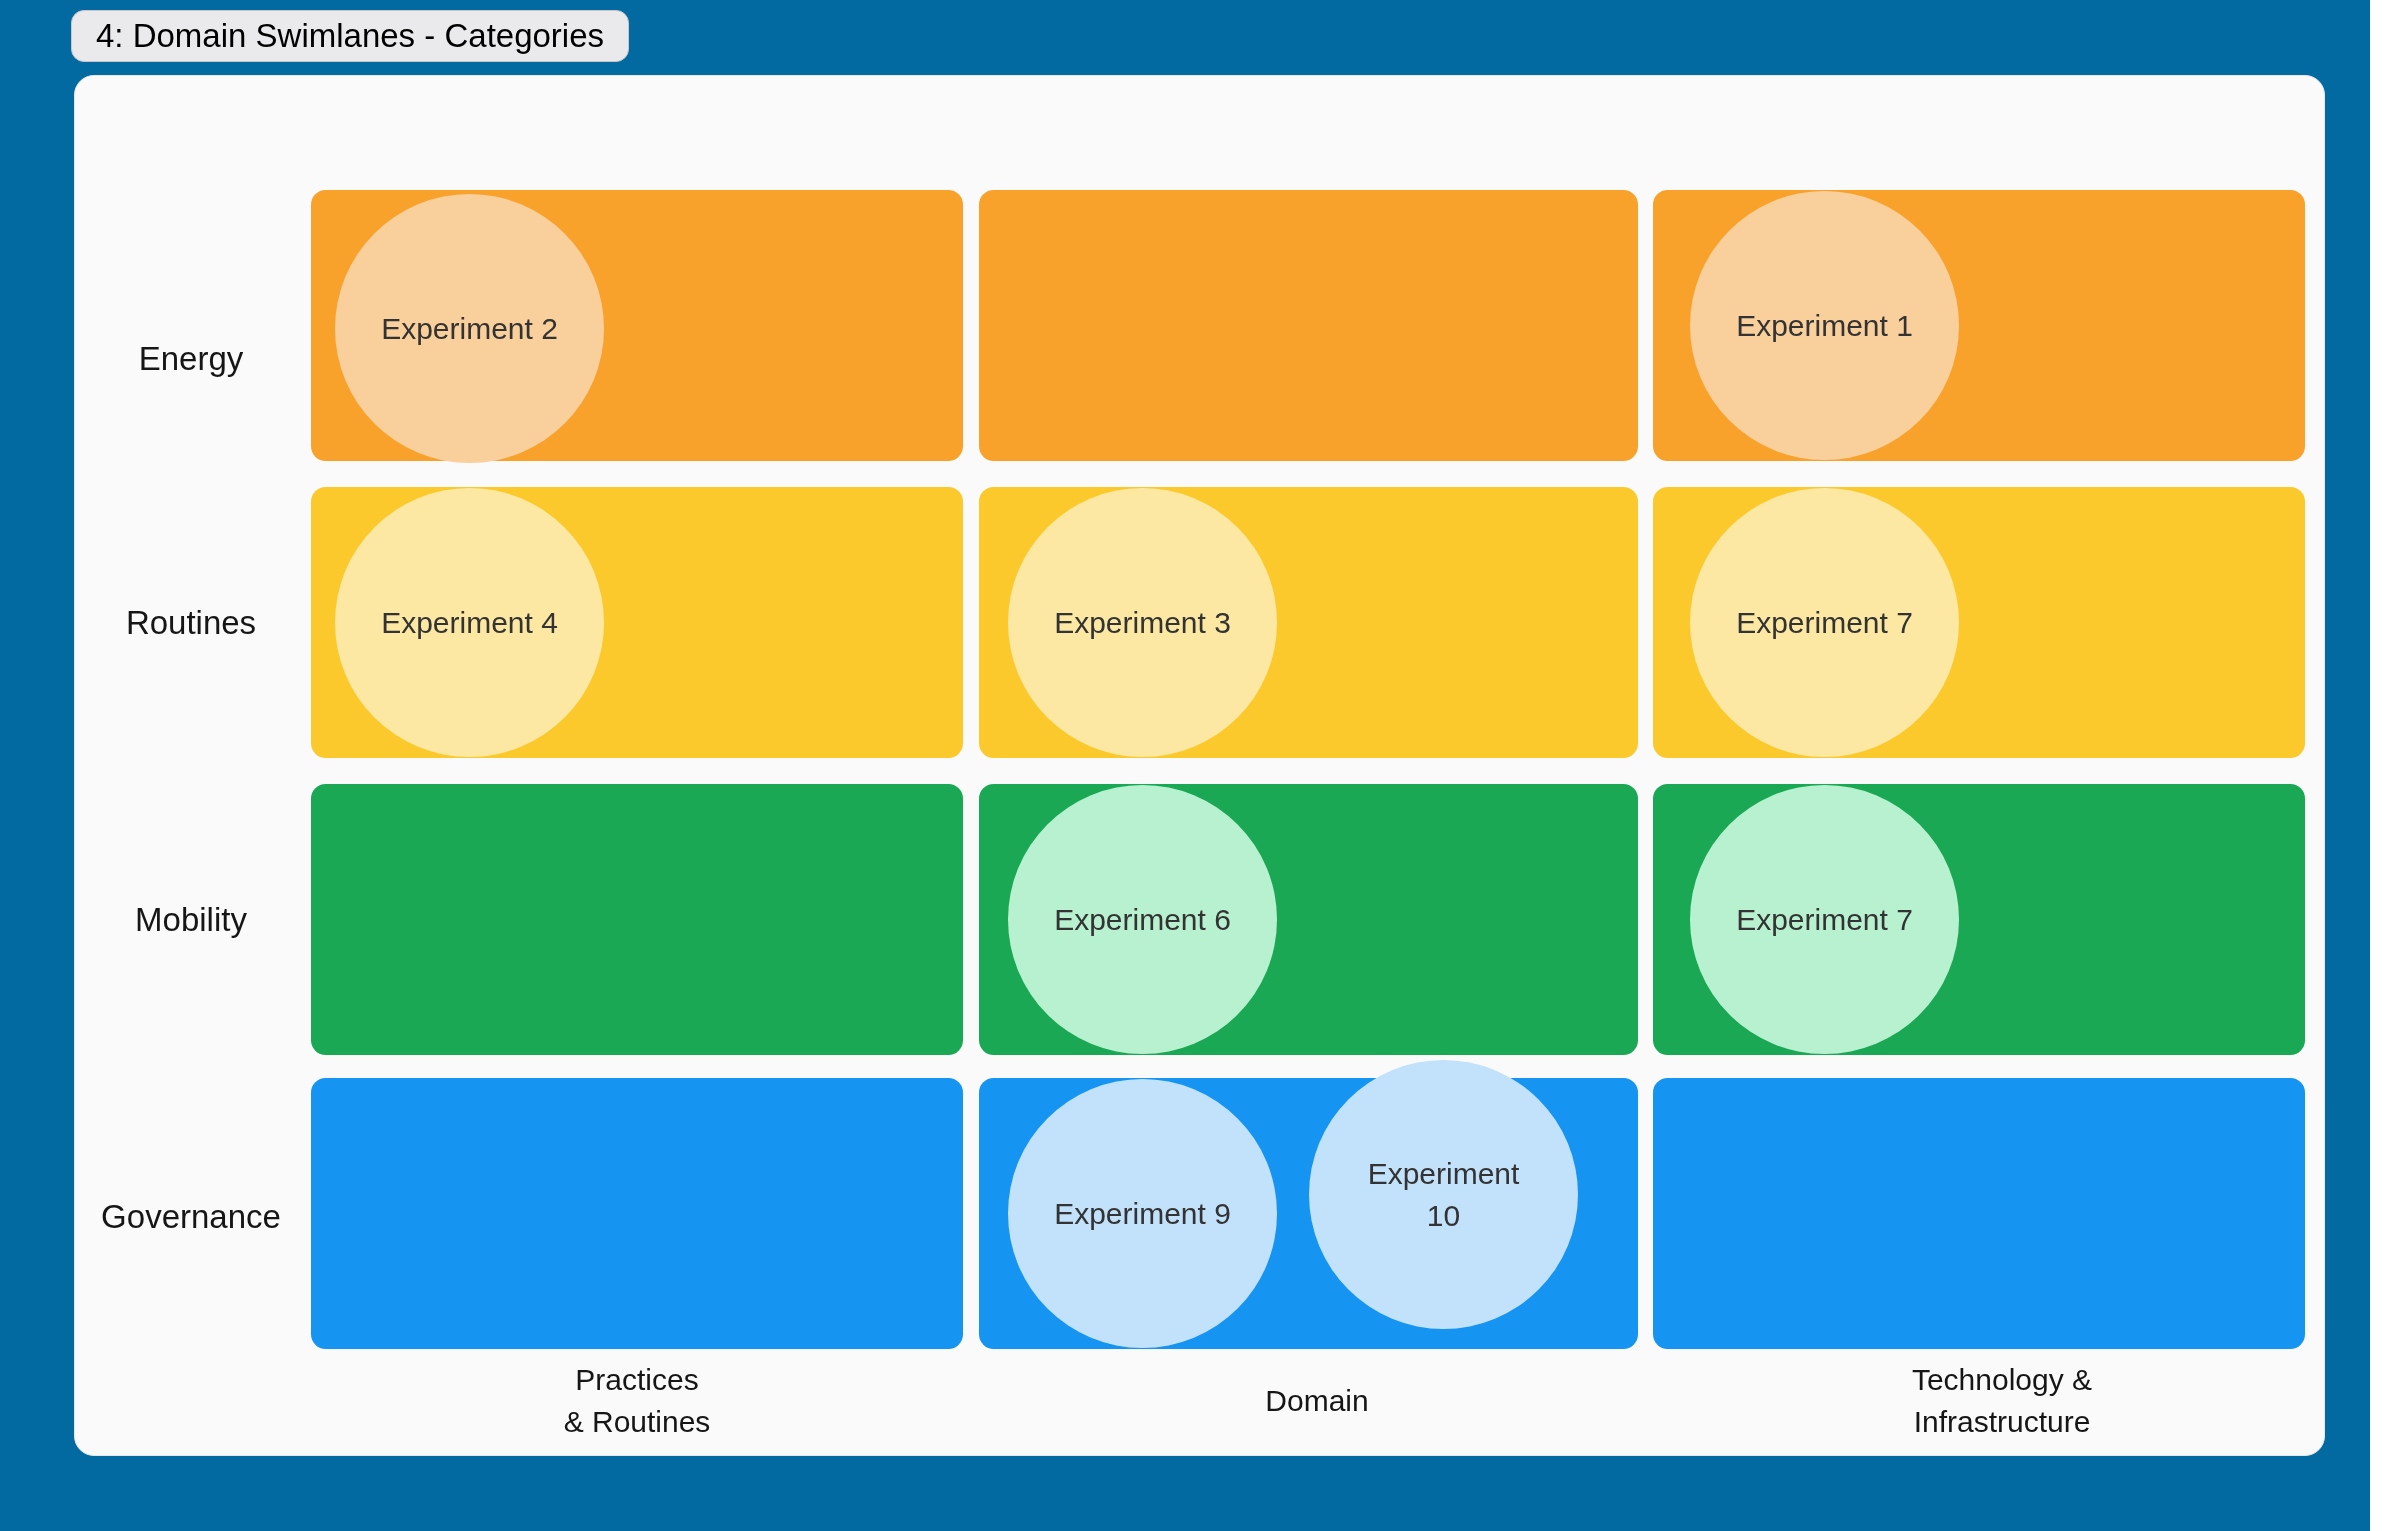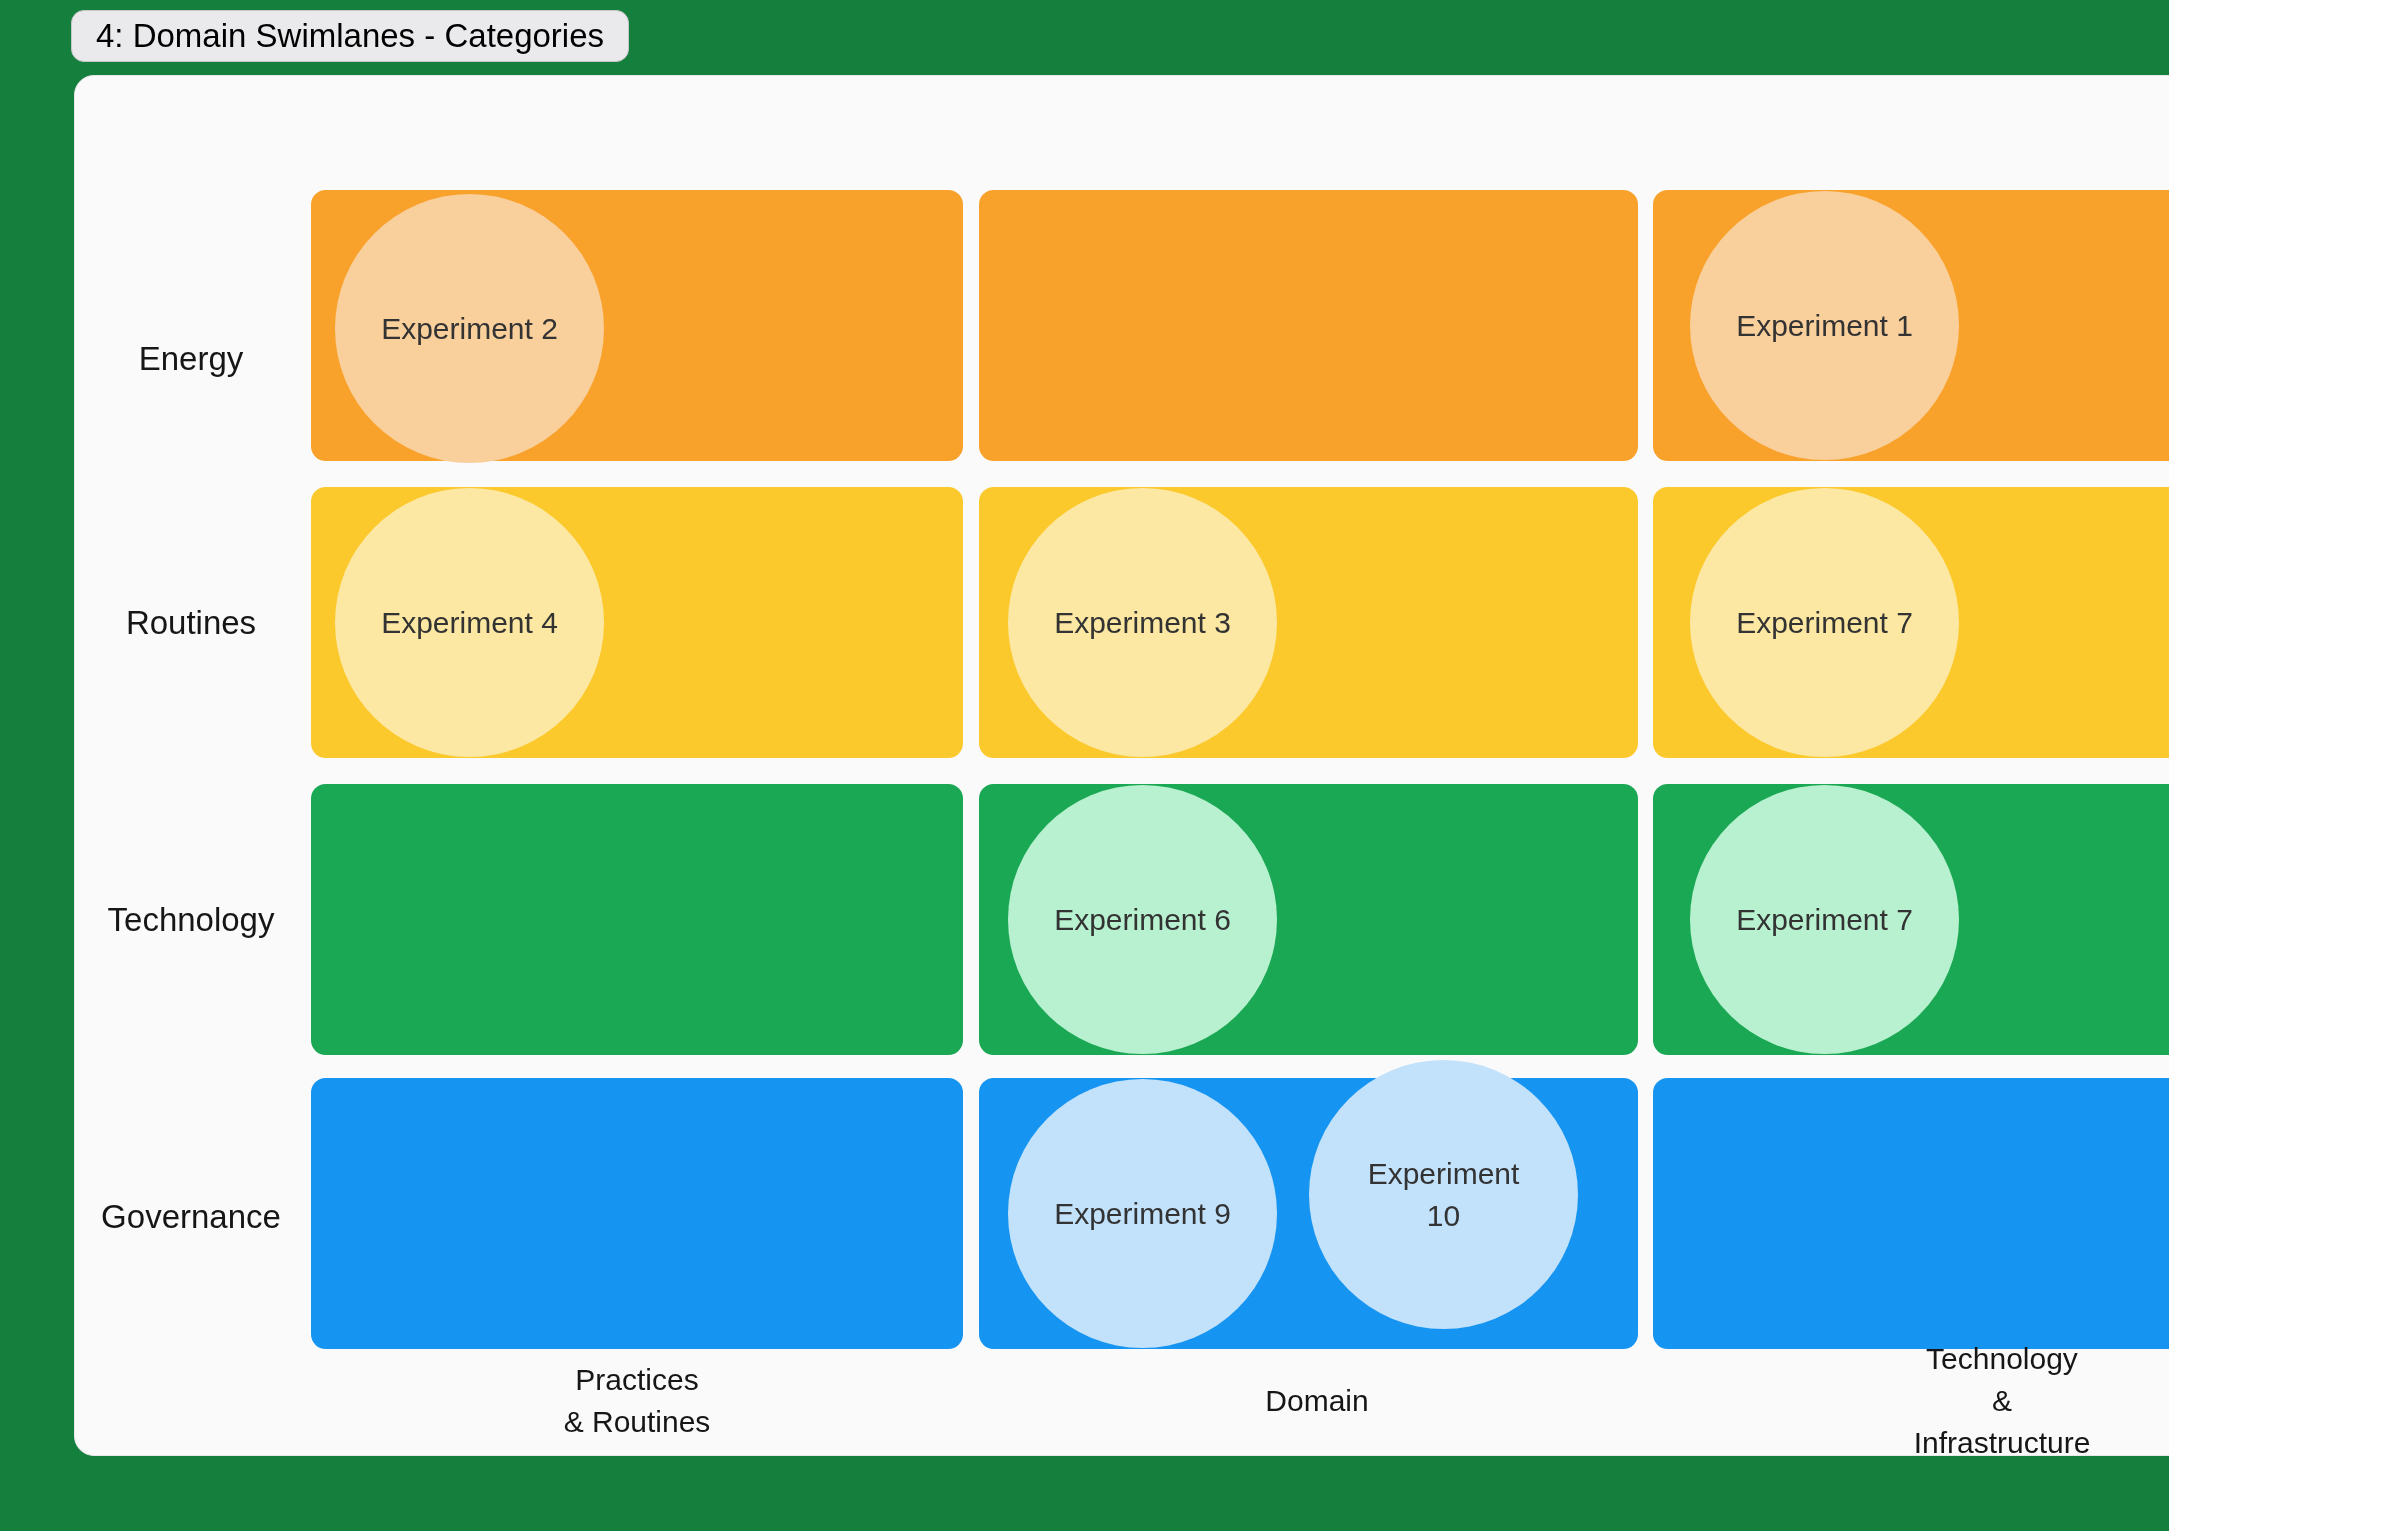--- a/index.html
+++ b/index.html
@@ -3,23 +3,23 @@
 <meta charset="utf-8">
 <style>
   html, body {
     margin: 0;
     padding: 0;
     background: #ffffff;
     font-family: "Liberation Sans", "DejaVu Sans", sans-serif;
   }
   .stage {
     position: relative;
-    width: 2169px;
+    width: 2370px;
     height: 1531px;
-    background: #15803d;
+    background: #0369a1;
     overflow: hidden;
   }
 
   
   .title-badge {
     position: absolute;
     left: 71px;
     top: 10px;
     height: 52px;
     padding: 0 24px;
@@ -110,21 +110,21 @@
 
   <div class="title-badge" style="background-color: rgb(234, 234, 236); border-color: rgb(200, 200, 203);">
     <span>4: Domain Swimlanes - Categories</span>
   </div>
 
   <div class="card" style="background-color: rgb(250, 250, 250); border-color: rgb(231, 231, 233);">
   </div>
 
   <div class="row-label" style="top:359px">Energy</div>
   <div class="row-label" style="top:623px">Routines</div>
-  <div class="row-label" style="top:920px">Technology</div>
+  <div class="row-label" style="top:920px">Mobility</div>
   <div class="row-label" style="top:1217px">Governance</div>
 
   <div class="lane r0 c0" style="background-color: rgb(249, 162, 43);"></div>
   <div class="lane r0 c1" style="background-color: rgb(249, 162, 43);"></div>
   <div class="lane r0 c2" style="background-color: rgb(249, 162, 43);"></div>
 
   <div class="lane r1 c0" style="background-color: rgb(252, 201, 45);"></div>
   <div class="lane r1 c1" style="background-color: rgb(252, 201, 45);"></div>
   <div class="lane r1 c2" style="background-color: rgb(252, 201, 45);"></div>
 

